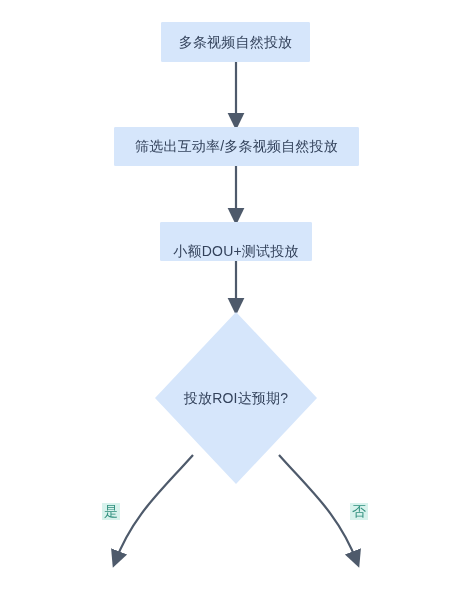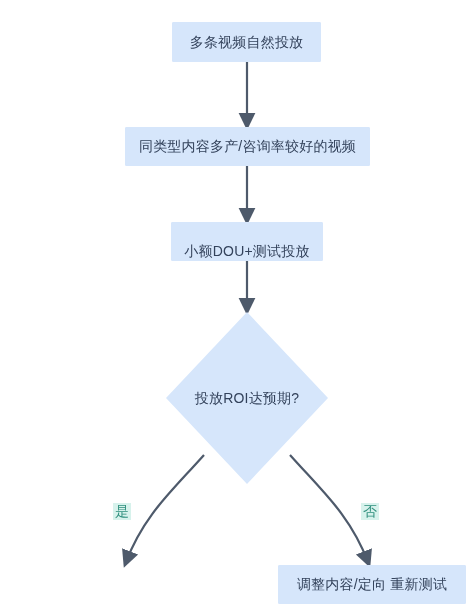--- a/index.html
+++ b/index.html
@@ -14,21 +14,20 @@
     overflow: hidden;
     font-family: "Liberation Sans", "DejaVu Sans", sans-serif;
   }
 
   #flow-canvas {
     position: absolute;
     left: 0;
     top: 0;
     width: 436px;
     height: 614px;
-    margin-left: 11px;
   }
 
   .edges {
     position: absolute;
     left: 0;
     top: 0;
     width: 471px;
     height: 614px;
     pointer-events: none;
   }
@@ -104,36 +103,33 @@
     <path d="M193,455 C160,492 133,515 115,562" fill="none" stroke="#4e5a6b" stroke-width="2.2" marker-end="url(#arrowhead)"></path>
 
     <path d="M279,455 C312,492 339,515 357,562" fill="none" stroke="#4e5a6b" stroke-width="2.2" marker-end="url(#arrowhead)"></path>
   </svg>
 
   <div class="node node-rect" style="left:161px; top:22px; width:149px; height:40px;">
     <span>多条视频自然投放</span>
   </div>
 
   <div class="node node-rect" style="left:114px; top:127px; width:245px; height:39px;">
-    <span>同类型内容多产/咨询率较好的视频</span>
+    <span>筛选出互动率/多条视频自然投放</span>
   </div>
 
   <div class="node node-rect" style="left:160px; top:222px; width:152px; height:39px;align-items:flex-end;">
     <span>小额DOU+测试投放</span>
   </div>
 
   <div class="node node-diamond" style="left:155px; top:312px; width:162px; height:172px;">
     <svg class="diamond-shape" viewBox="0 0 162 172" preserveAspectRatio="none" xmlns="http://www.w3.org/2000/svg">
       <polygon points="81,0 162,86 81,172 0,86" fill="#d6e6fb"></polygon>
     </svg>
     <span class="diamond-label">投放ROI达预期?</span>
   </div>
 
   <div class="edge-label" style="left:102px; top:503px;">是</div>
 
   <div class="edge-label" style="left:350px; top:503px;">否</div>
 
 
-  <div class="node node-rect" style="left:267px; top:565px; width:188px; height:39px;">
-    <span>调整内容/定向 重新测试</span>
-  </div>
 
 </div>
 
 </body></html>

